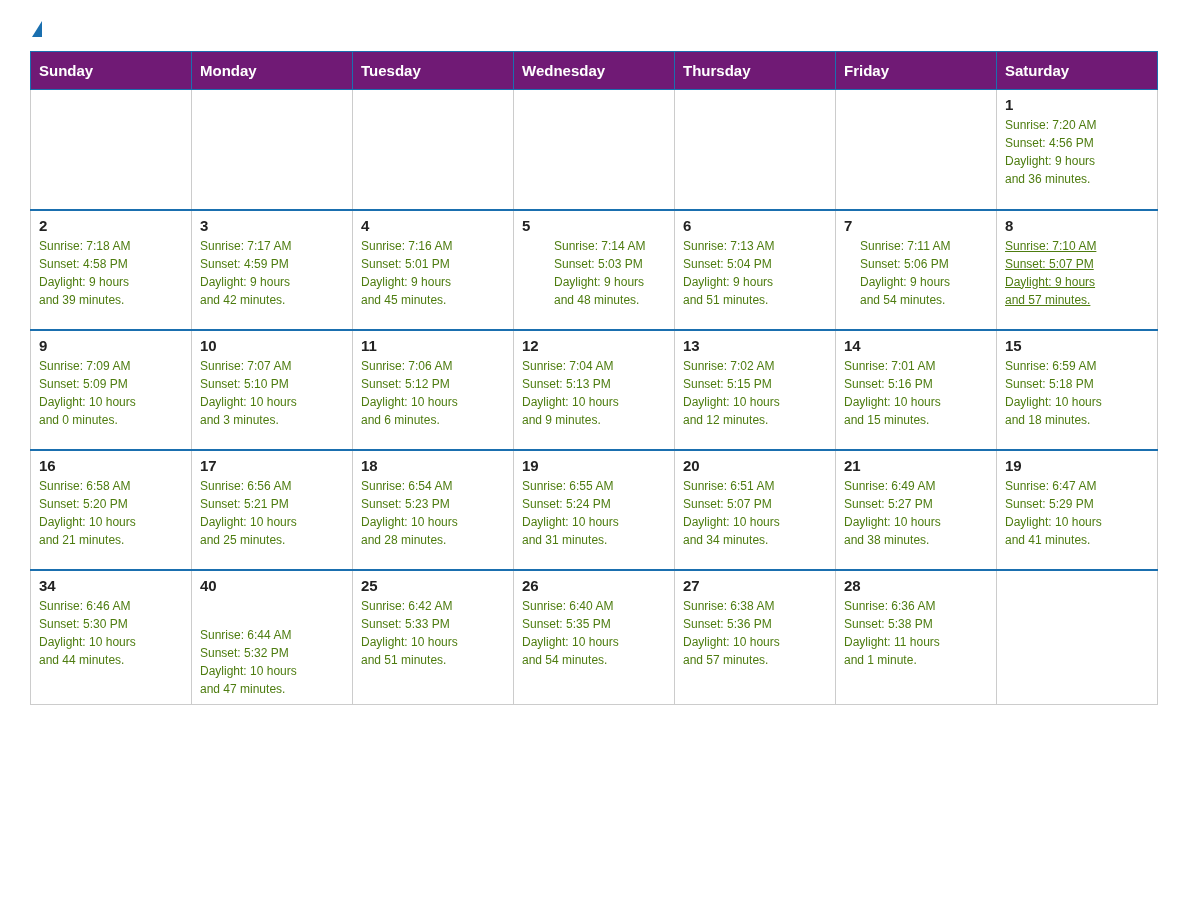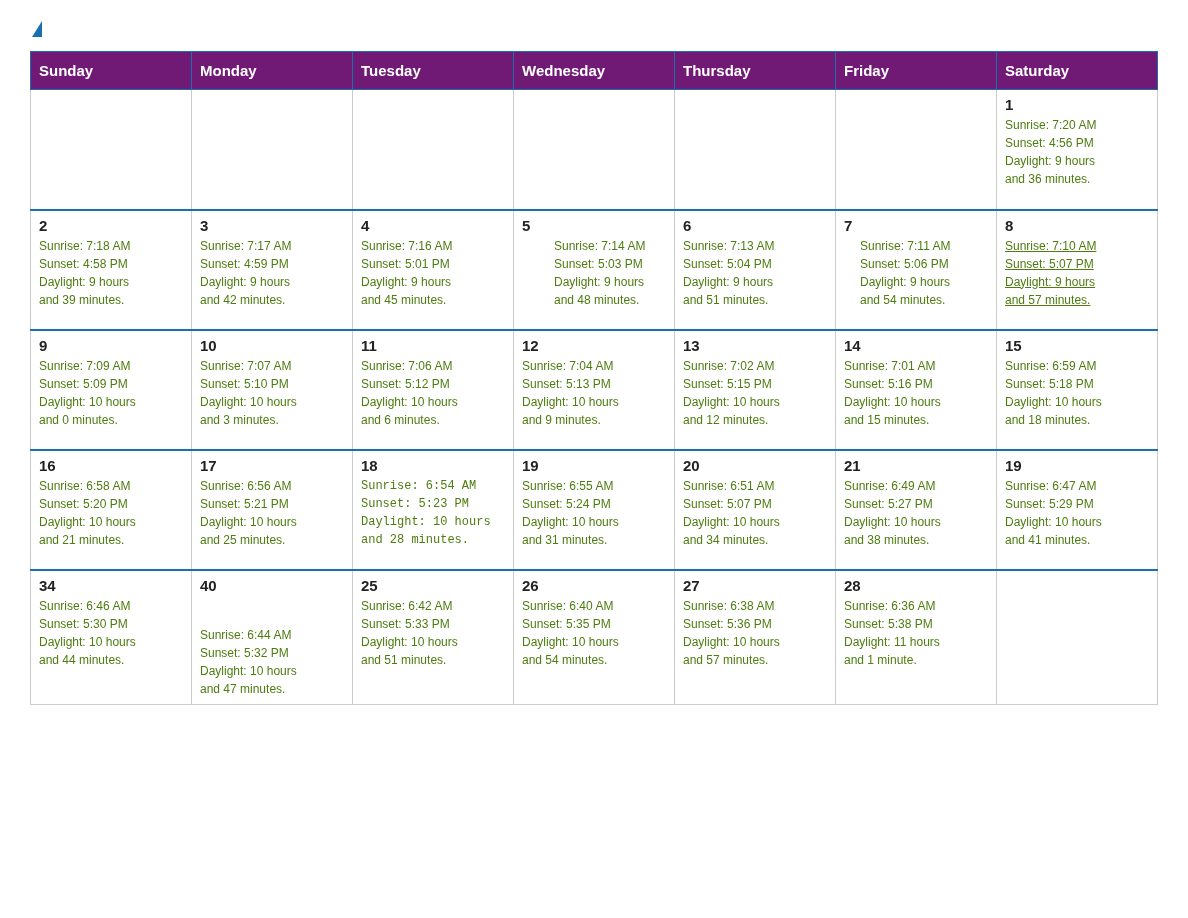--- a/index.html
+++ b/index.html
@@ -267,21 +267,21 @@
         </td>
         <td>
           <span class="day-number">17</span>
           <div class="day-info" style="white-space: pre-line;">Sunrise: 6:56 AM
 Sunset: 5:21 PM
 Daylight: 10 hours
 and 25 minutes.</div>
         </td>
         <td>
           <span class="day-number">18</span>
-          <div class="day-info" style="white-space: pre-line; font-family: Liberation Mono, monospace;">Sunrise: 6:54 AM
+          <div class="day-info" style="white-space: pre-line;">Sunrise: 6:54 AM
 Sunset: 5:23 PM
 Daylight: 10 hours
 and 28 minutes.</div>
         </td>
         <td>
           <span class="day-number">19</span>
           <div class="day-info" style="white-space: pre-line;">Sunrise: 6:55 AM
 Sunset: 5:24 PM
 Daylight: 10 hours
 and 31 minutes.</div>

